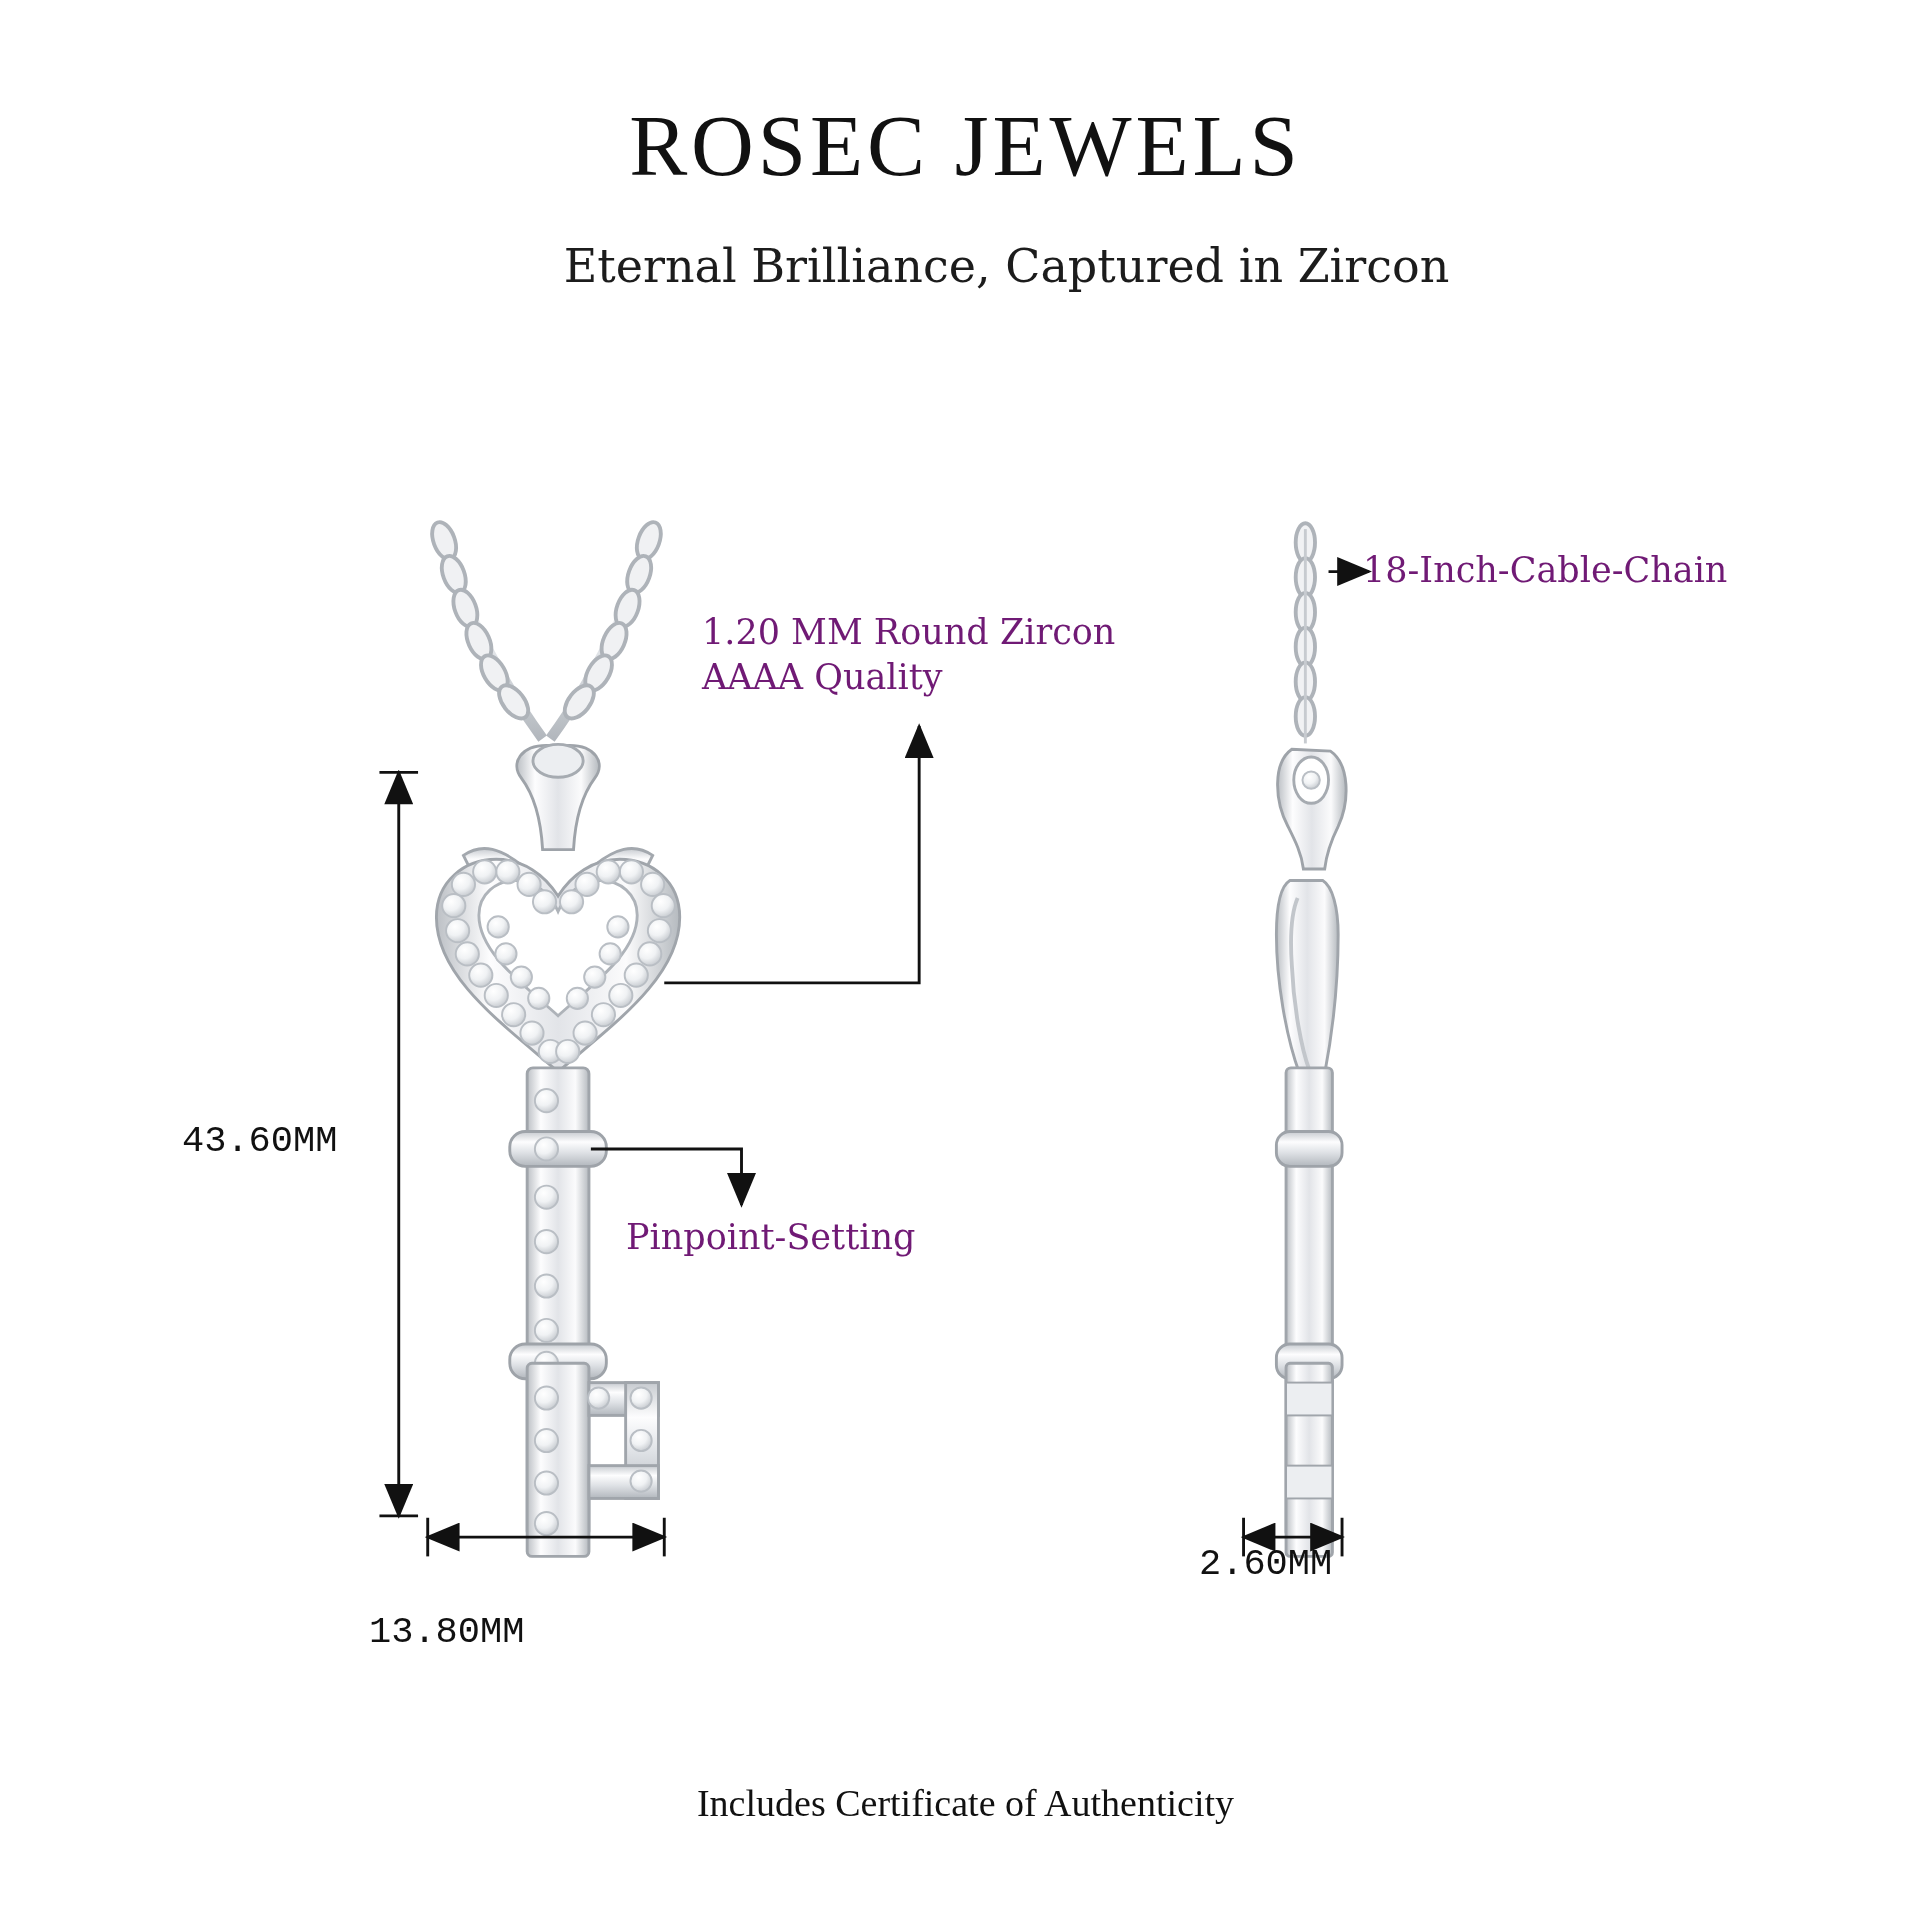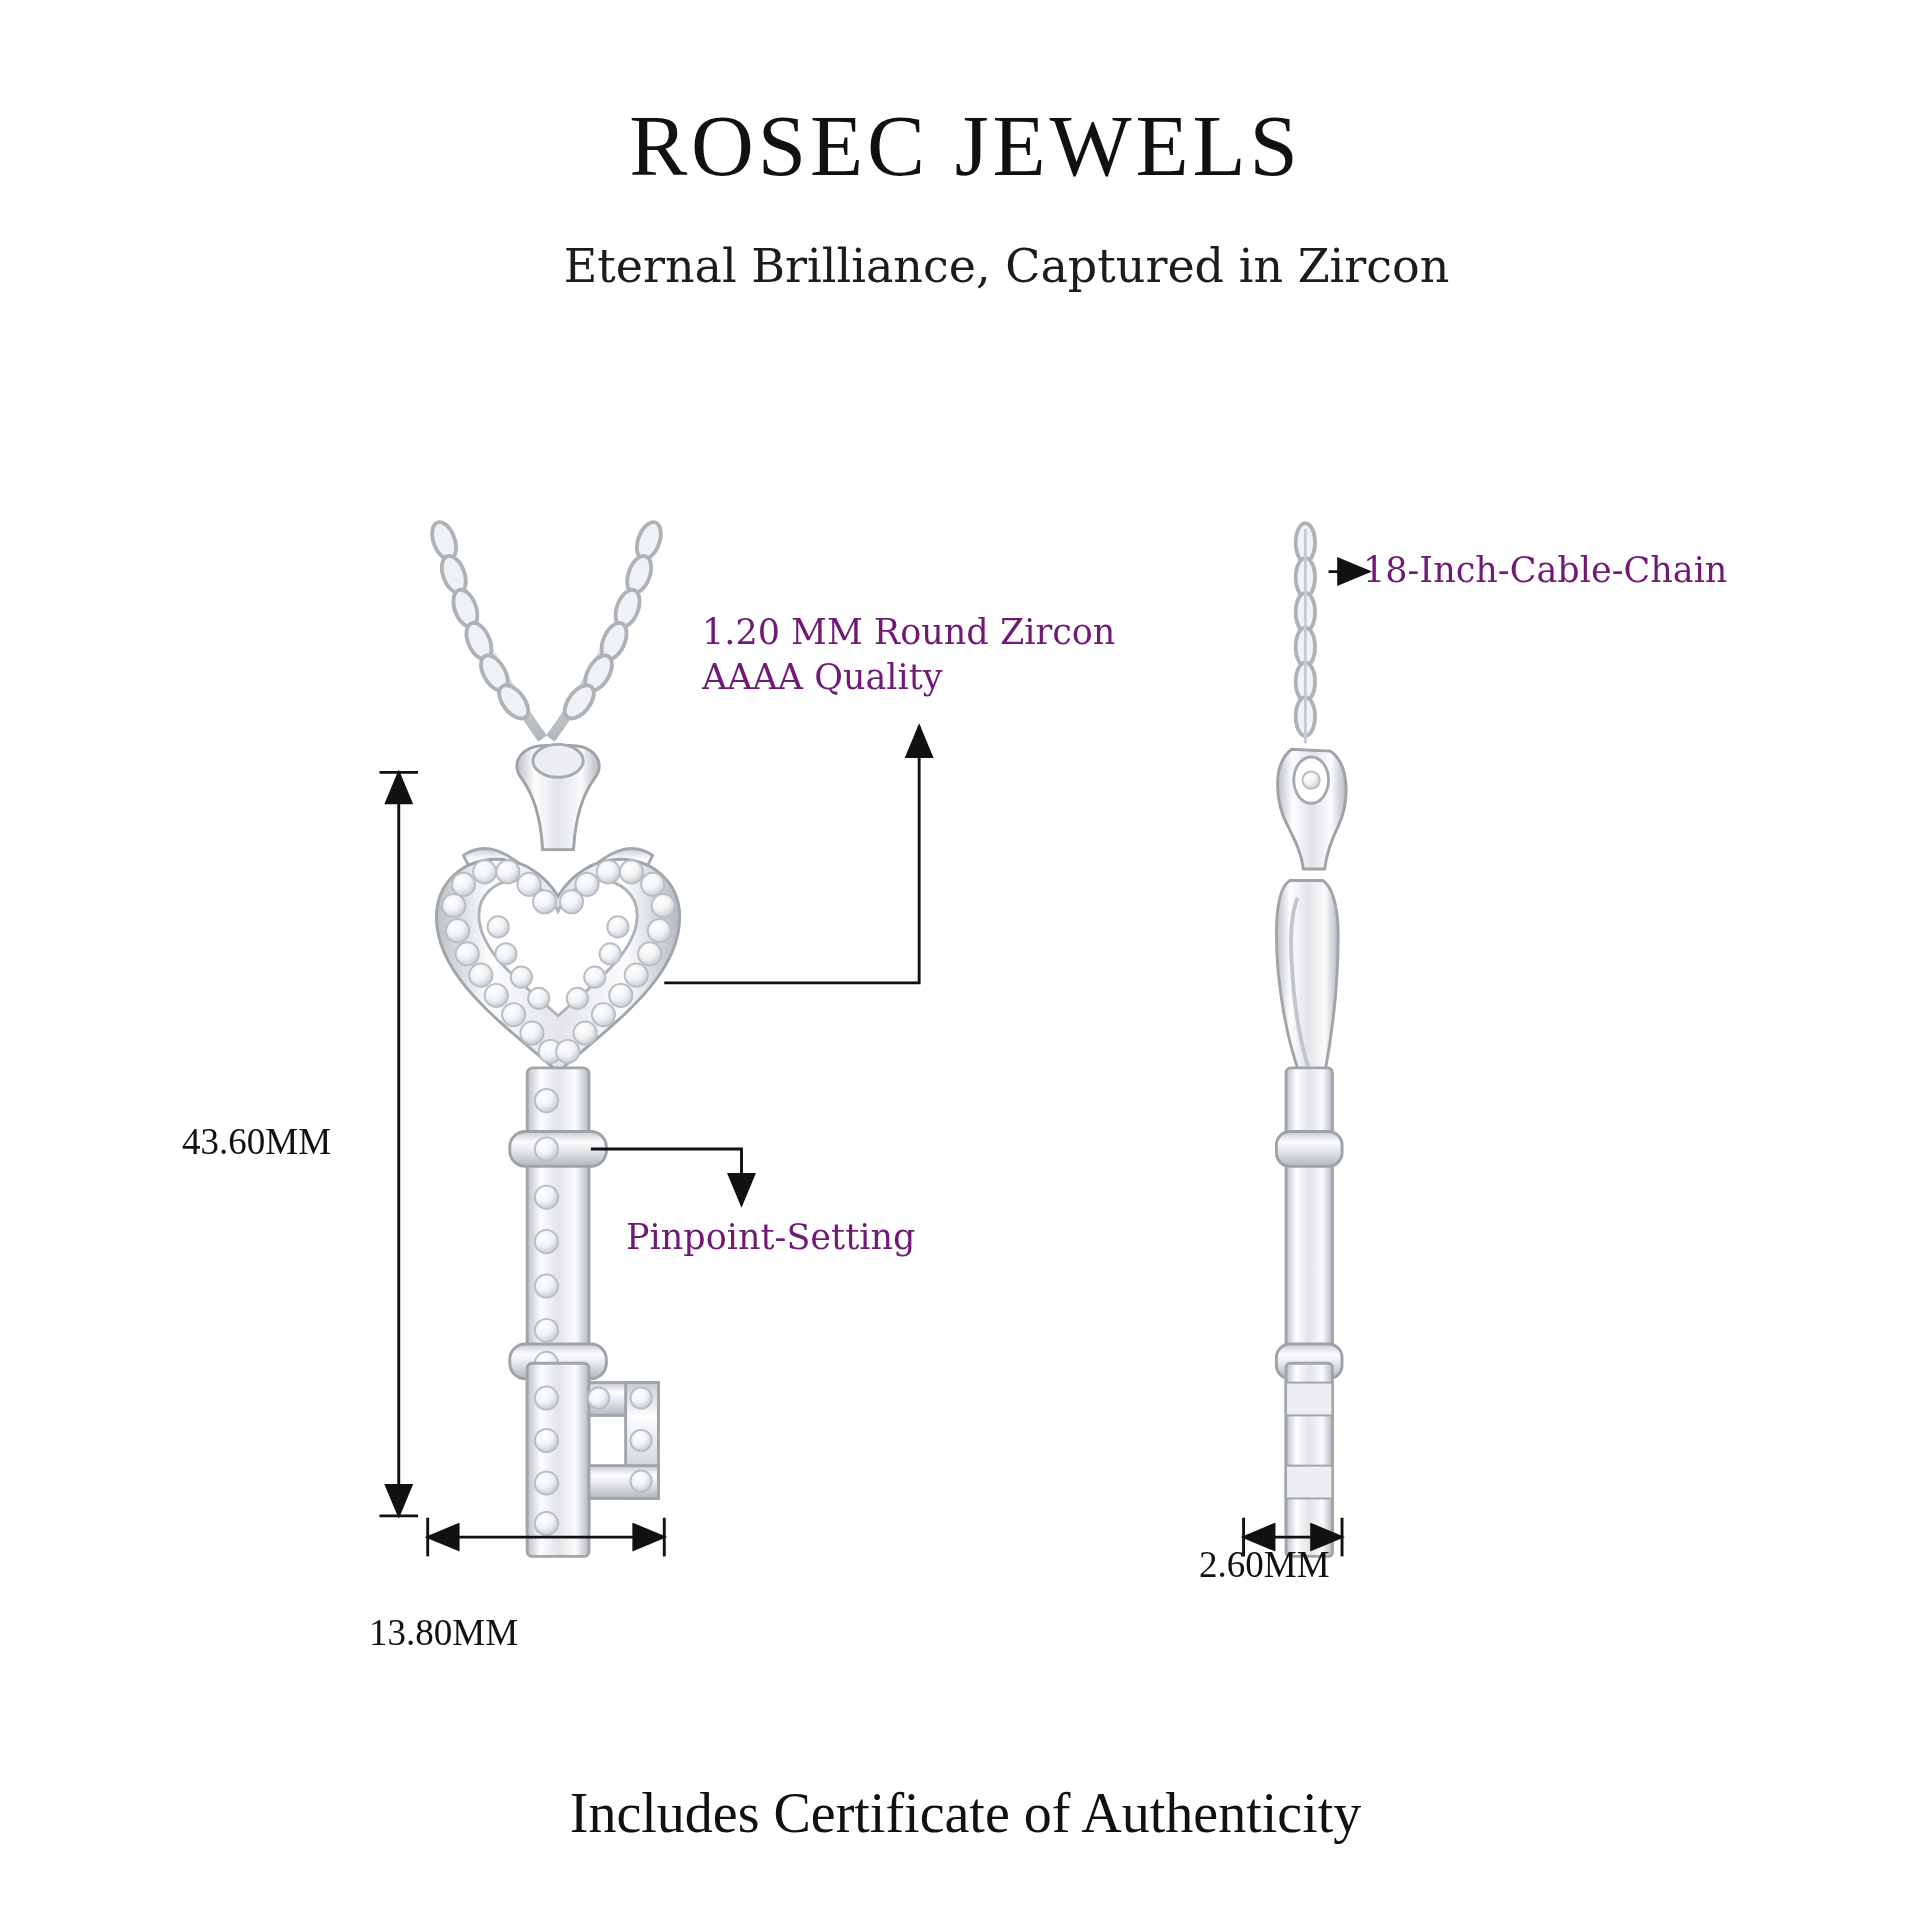--- a/index.html
+++ b/index.html
@@ -40,41 +40,41 @@
     font-family: "DejaVu Serif", serif;
     color: #1c1c1c;
     margin-left: 41px;
   }
   #footer-note {
     position: absolute;
     top: 1781px;
     left: 0;
     width: 1931px;
     text-align: center;
-    font-size: 56px;
+    font-size: 38px;
     font-family: "Liberation Serif", serif;
     color: #111;
   }
 
   
   .anno {
     position: absolute;
     font-family: "DejaVu Serif", serif;
     font-size: 35px;
     color: #701a75;
     line-height: 1.28;
     white-space: pre-line;
   }
   #anno-stone { top: 610px; left: 702px; }
   #anno-setting { top: 1215px; left: 626px; }
   #anno-chain { top: 548px; left: 1363px; }
 
   .dim-label {
     position: absolute;
-    font-family: Liberation Serif, serif;
+    font-family: Liberation Mono, monospace;
     font-size: 37px;
     color: #111;
   }
   #dim-height { top: 1120px; left: 182px; }
   #dim-width  { top: 1611px; left: 369px; }
   #dim-depth  { top: 1543px; left: 1199px; }
 
   
   #artwork {
     position: absolute;

